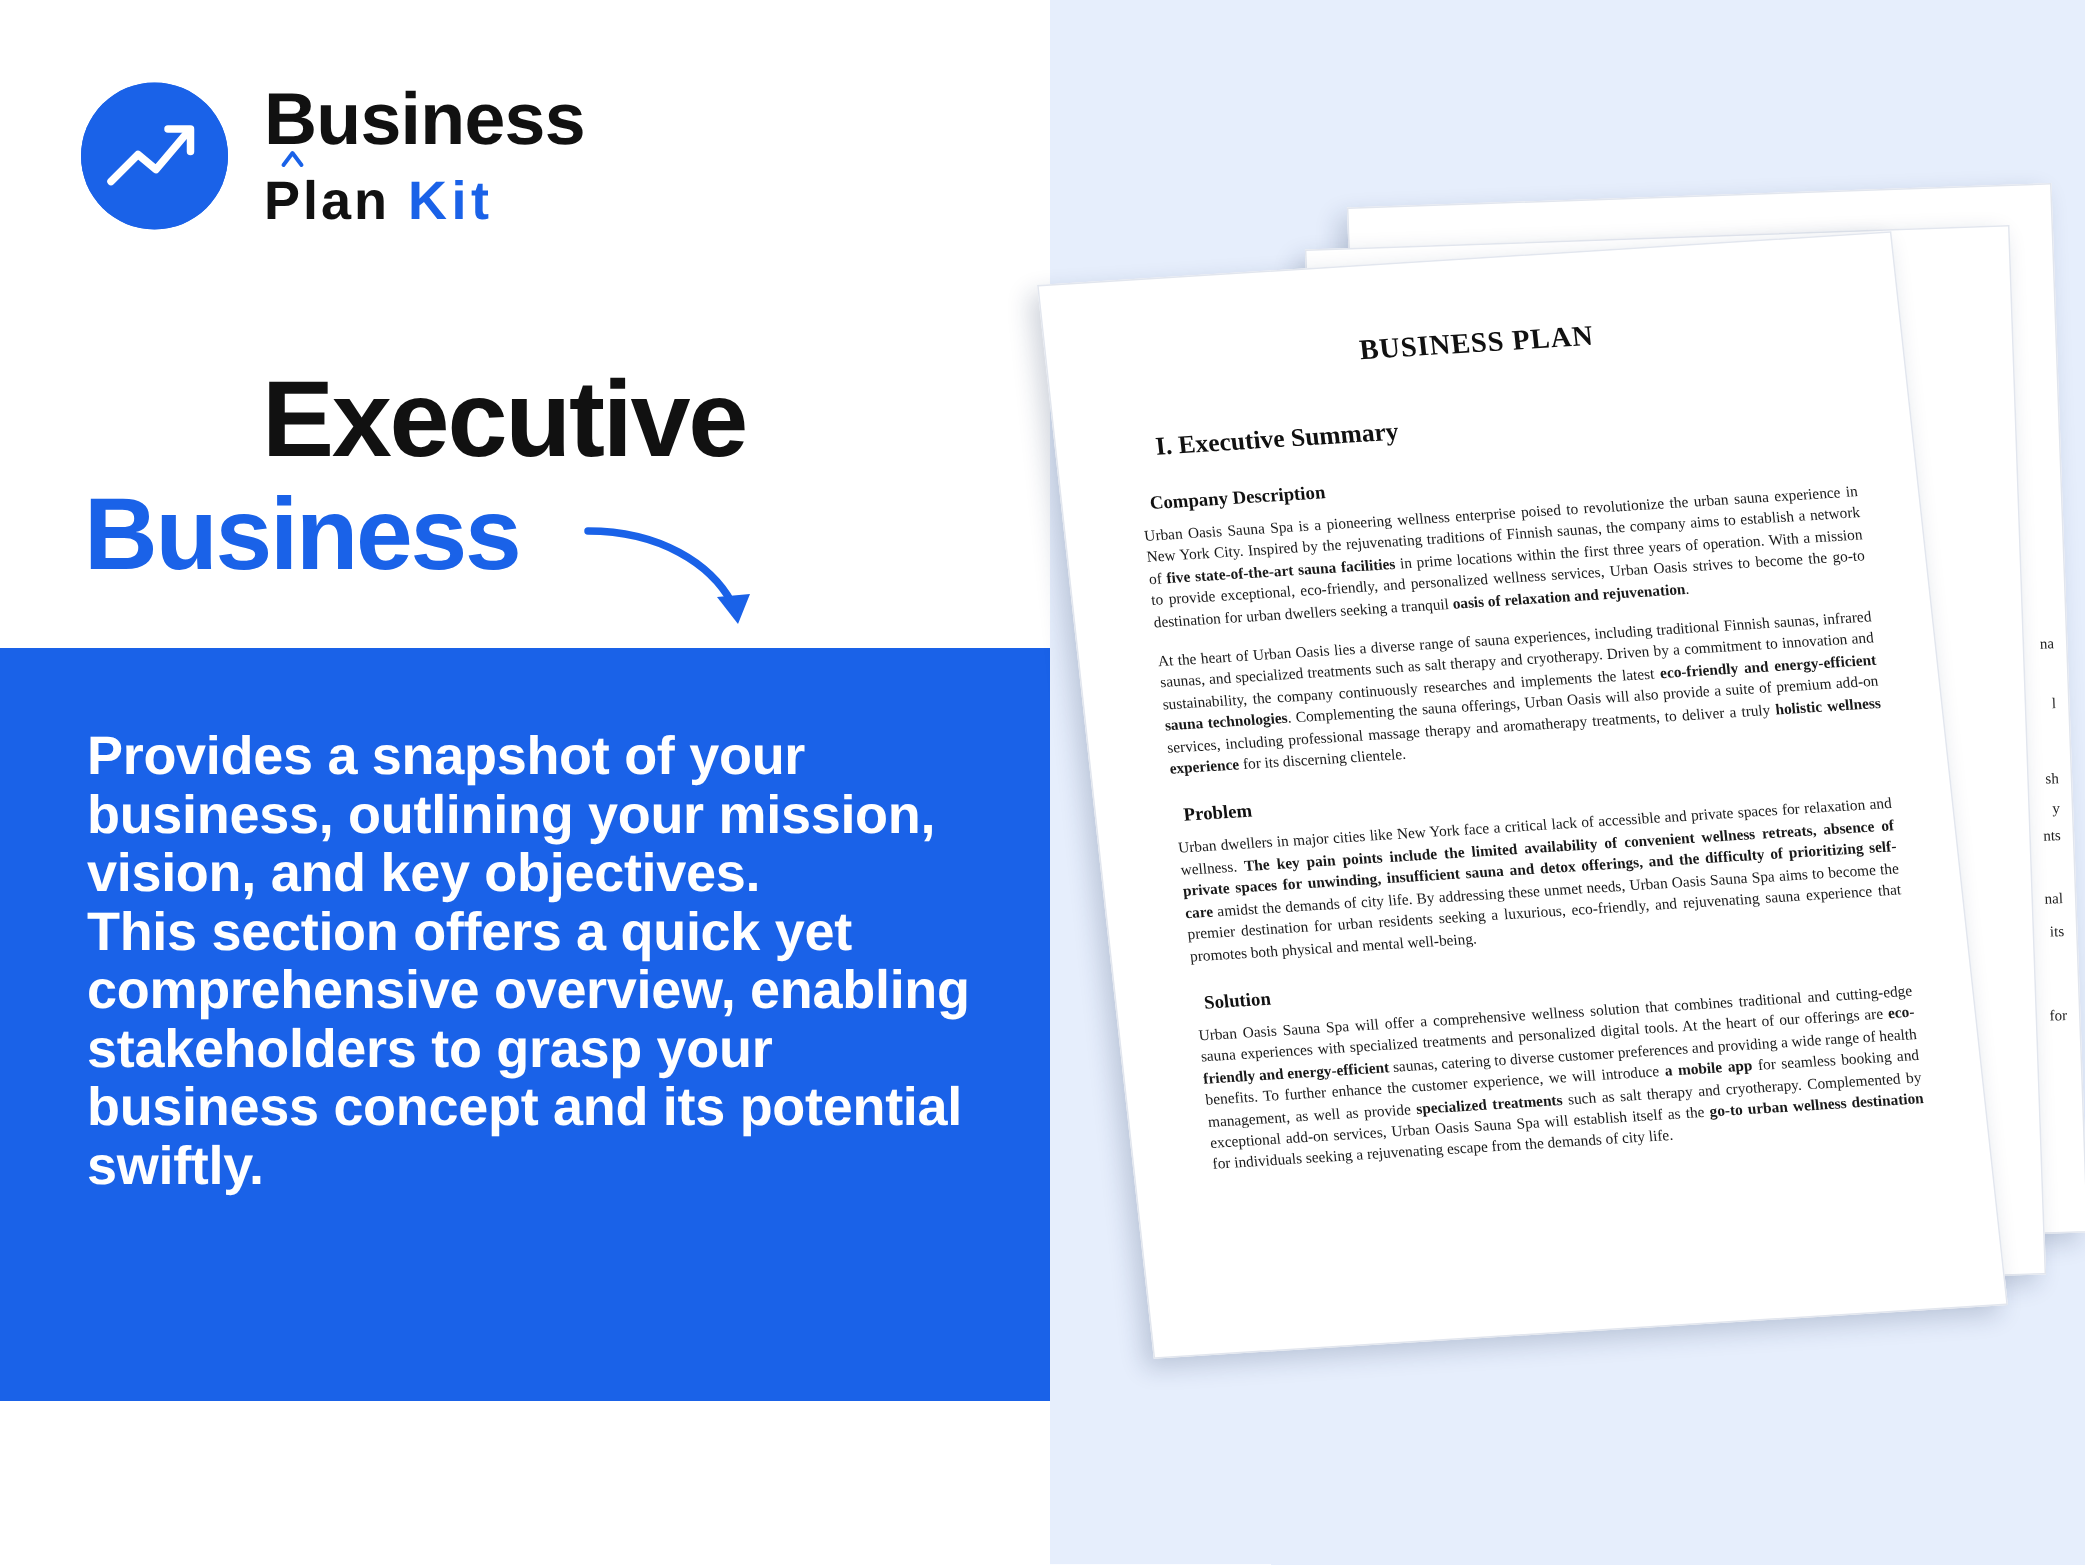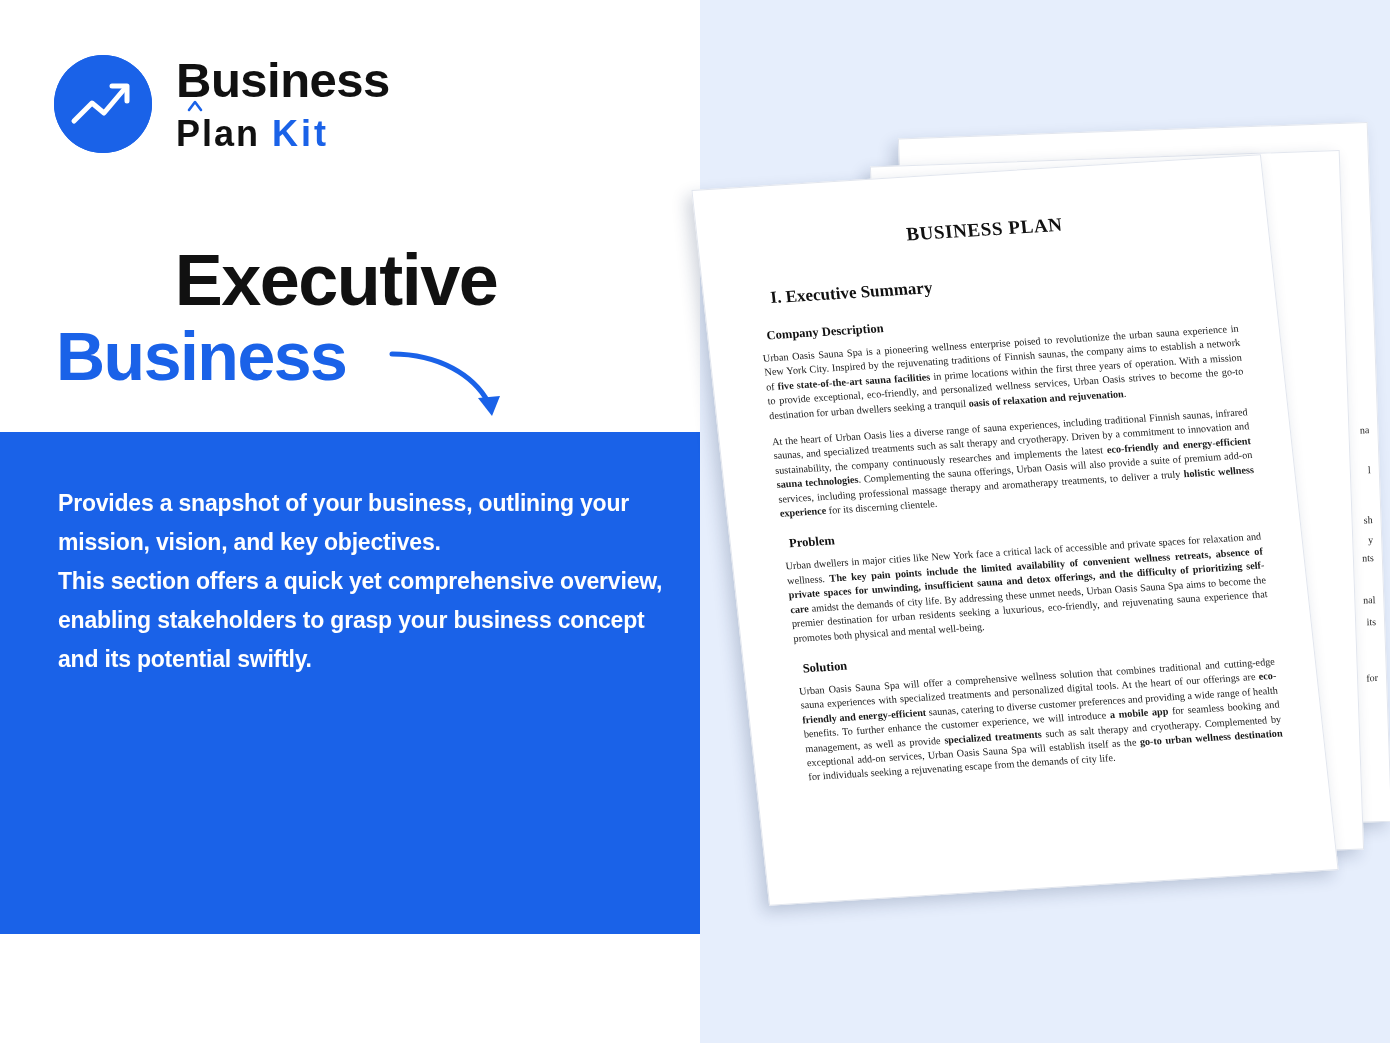--- a/index.html
+++ b/index.html
@@ -107,21 +107,21 @@
     width: 130px; height: 85px;
   }
   
   .copy {
     position: absolute;
     left: 58px; top: 484px;
     width: 620px;
     color: #ffffff;
   }
   .copy p {
-    font-size: 23px;
+    font-size: 36px;
     line-height: 39px;
     font-weight: bold;
     letter-spacing: -0.2px;
   }
   .copy p + p { }
 
   
   .docs {
     position: absolute;
     left: 610px; top: 110px;

